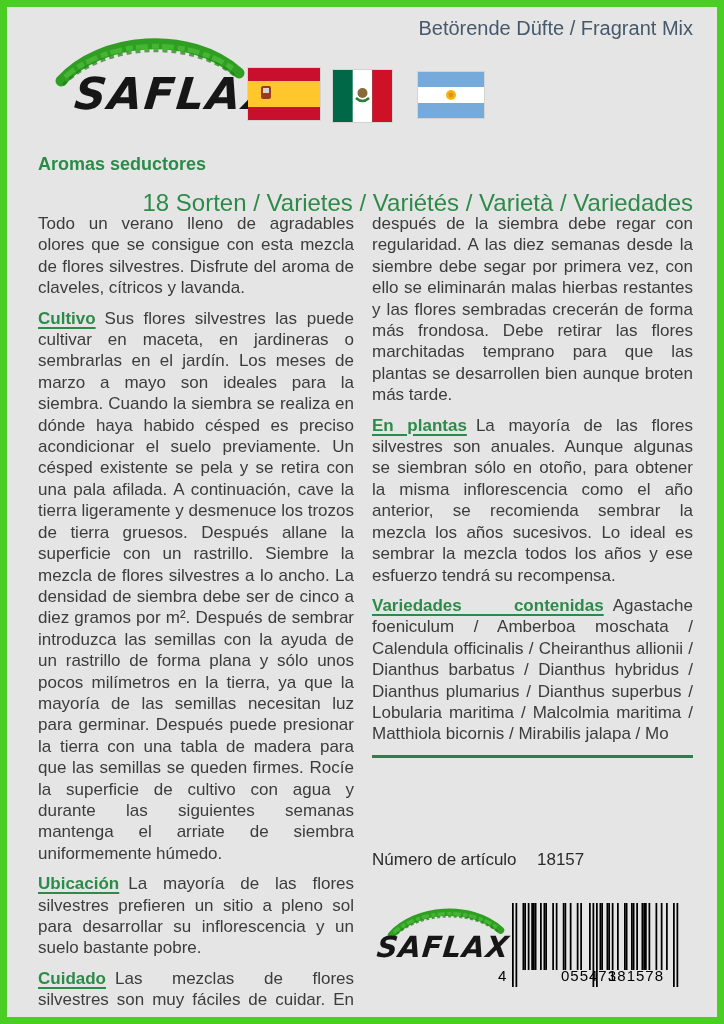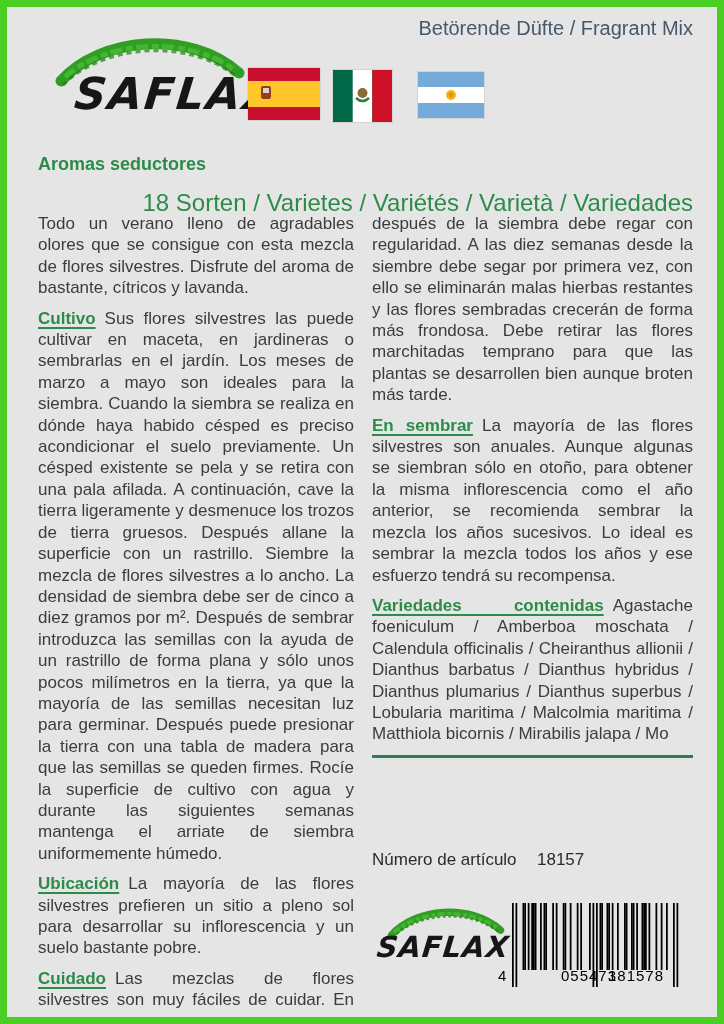--- a/index.html
+++ b/index.html
@@ -100,29 +100,29 @@
       <rect y="15" width="66" height="16" fill="#ffffff"></rect>
       <circle cx="33" cy="23" r="5" fill="#f6b40e"></circle>
       <circle cx="33" cy="23" r="2.4" fill="#e09112"></circle>
     </svg>
   </div>
 
   <div class="heading">Aromas seductores</div>
   <div class="subheading">18 Sorten / Varietes / Variétés / Varietà / Variedades</div>
 
   <div class="col col-left">
-    <p><span>Todo un verano lleno de agradables olores que se consigue con esta mezcla de flores silvestres. Disfrute del aroma de bastante, cítricos y lavanda.</span></p>
+    <p><span>Todo un verano lleno de agradables olores que se consigue con esta mezcla de flores silvestres. Disfrute del aroma de claveles, cítricos y lavanda.</span></p>
     <p><span class="sect">Cultivo</span><span>Sus flores silvestres las puede cultivar en maceta, en jardineras o sembrarlas en el jardín. Los meses de marzo a mayo son ideales para la siembra. Cuando la siembra se realiza en dónde haya habido césped es preciso acondicionar el suelo previamente. Un césped existente se pela y se retira con una pala afilada. A continuación, cave la tierra ligeramente y desmenuce los trozos de tierra gruesos. Después allane la superficie con un rastrillo. Siembre la mezcla de flores silvestres a lo ancho. La densidad de siembra debe ser de cinco a diez gramos por m². Después de sembrar introduzca las semillas con la ayuda de un rastrillo de forma plana y sólo unos pocos milímetros en la tierra, ya que la mayoría de las semillas necesitan luz para germinar. Después puede presionar la tierra con una tabla de madera para que las semillas se queden firmes. Rocíe la superficie de cultivo con agua y durante las siguientes semanas mantenga el arriate de siembra uniformemente húmedo.</span></p>
     <p><span class="sect">Ubicación</span><span>La mayoría de las flores silvestres prefieren un sitio a pleno sol para desarrollar su inflorescencia y un suelo bastante pobre.</span></p>
     <p><span class="sect">Cuidado</span><span>Las mezclas de flores silvestres son muy fáciles de cuidar. En épocas de pocas lluvias y sobre todo las semanas</span></p>
   </div>
 
   <div class="col col-right">
     <p><span>después de la siembra debe regar con regularidad. A las diez semanas desde la siembre debe segar por primera vez, con ello se eliminarán malas hierbas restantes y las flores sembradas crecerán de forma más frondosa. Debe retirar las flores marchitadas temprano para que las plantas se desarrollen bien aunque broten más tarde.</span></p>
-    <p><span class="sect">En sembrar</span><span>La mayoría de las flores silvestres son anuales. Aunque algunas se siembran sólo en otoño, para obtener la misma inflorescencia como el año anterior, se recomienda sembrar la mezcla los años sucesivos. Lo ideal es sembrar la mezcla todos los años y ese esfuerzo tendrá su recompensa.</span></p>
+    <p><span class="sect">En plantas</span><span>La mayoría de las flores silvestres son anuales. Aunque algunas se siembran sólo en otoño, para obtener la misma inflorescencia como el año anterior, se recomienda sembrar la mezcla los años sucesivos. Lo ideal es sembrar la mezcla todos los años y ese esfuerzo tendrá su recompensa.</span></p>
     <p><span class="sect">Variedades contenidas</span><span>Agastache foeniculum / Amberboa moschata / Calendula officinalis / Cheiranthus allionii / Dianthus barbatus / Dianthus hybridus / Dianthus plumarius / Dianthus superbus / Lobularia maritima / Malcolmia maritima / Matthiola bicornis / Mirabilis jalapa / Mo</span></p>
     <div class="green-rule"></div>
   </div>
 
   <div class="product-info">
     <div class="pi-row">
       <div class="pi-label">Número de artículo</div>
       <div class="pi-value">18157</div>
     </div>
   </div>

